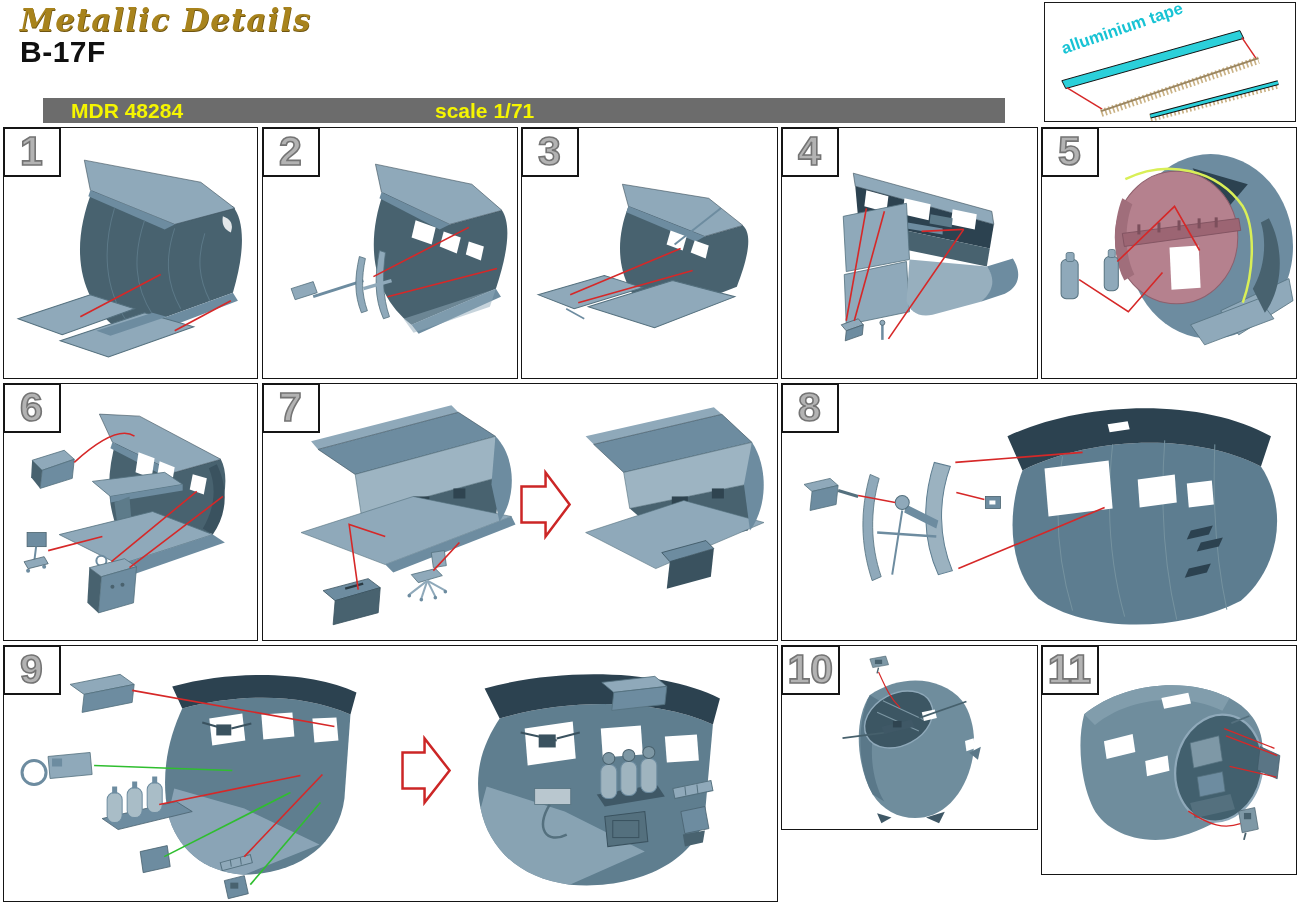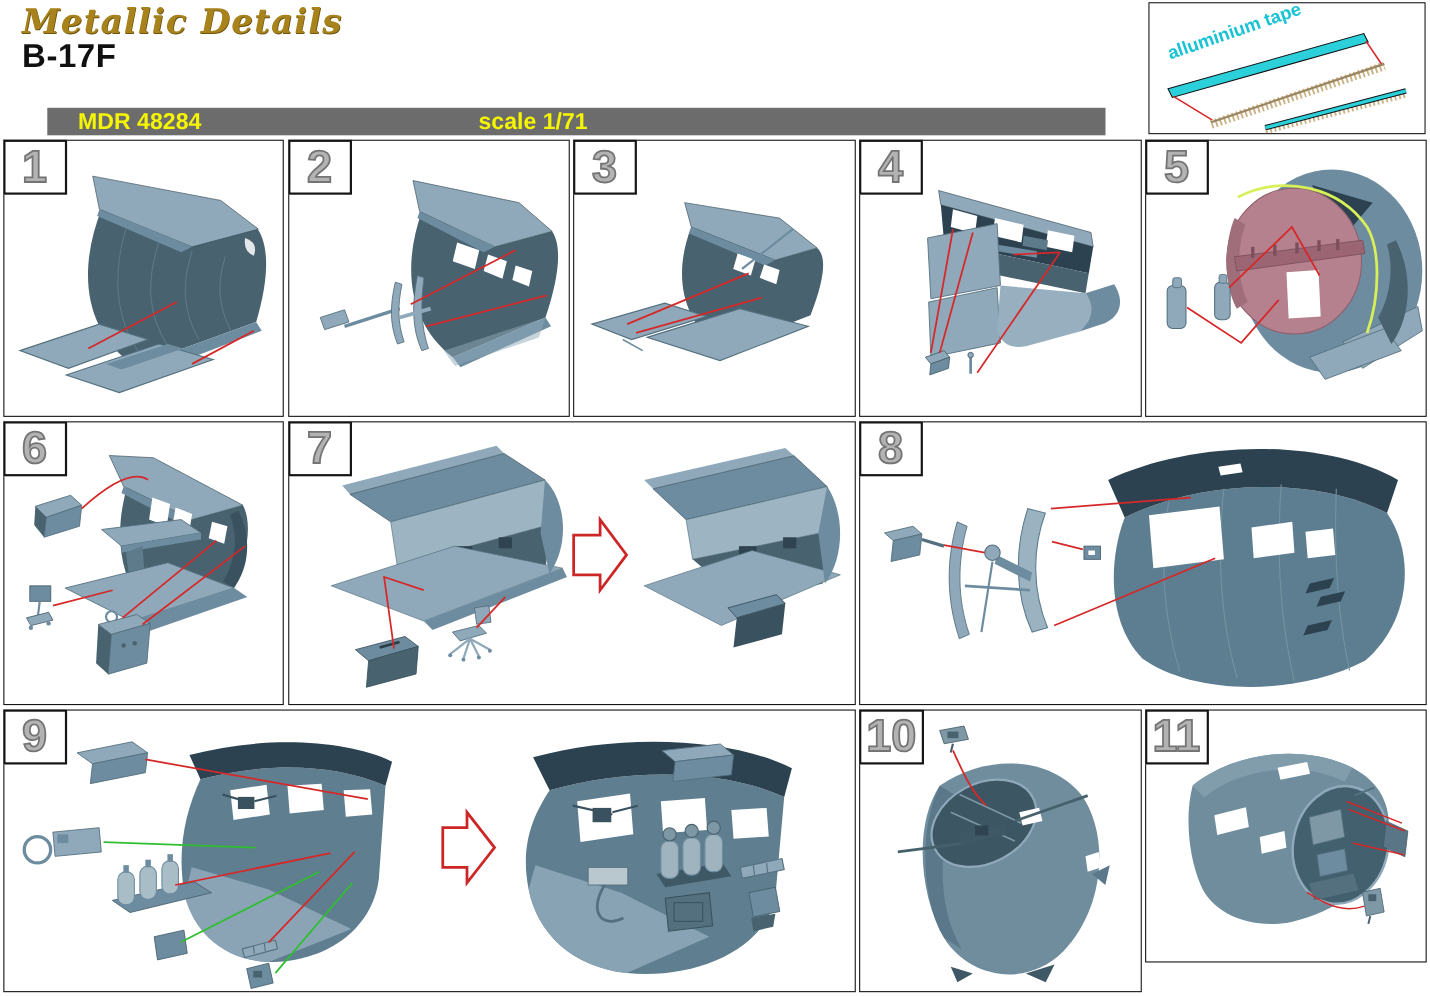--- a/index.html
+++ b/index.html
@@ -19,21 +19,21 @@
   
   #p1{left:3px;top:127px;width:255px;height:252px;}
   #p2{left:262px;top:127px;width:256px;height:252px;}
   #p3{left:521px;top:127px;width:257px;height:252px;}
   #p4{left:781px;top:127px;width:257px;height:252px;}
   #p5{left:1041px;top:127px;width:256px;height:252px;}
   #p6{left:3px;top:383px;width:255px;height:258px;}
   #p7{left:262px;top:383px;width:516px;height:258px;}
   #p8{left:781px;top:383px;width:516px;height:258px;}
   #p9{left:3px;top:645px;width:775px;height:257px;}
-  #p10{left:781px;top:645px;width:257px;height:257px;}
+  #p10{left:781px;top:645px;width:257px;height:185px;}
   #p11{left:1041px;top:645px;width:256px;height:230px;}
 </style>
 </head>
 <body>
 
 <div id="page">
 
   <div id="logo" class="abs">Metallic Details</div>
   <div id="title" class="abs">B-17F</div>
 

